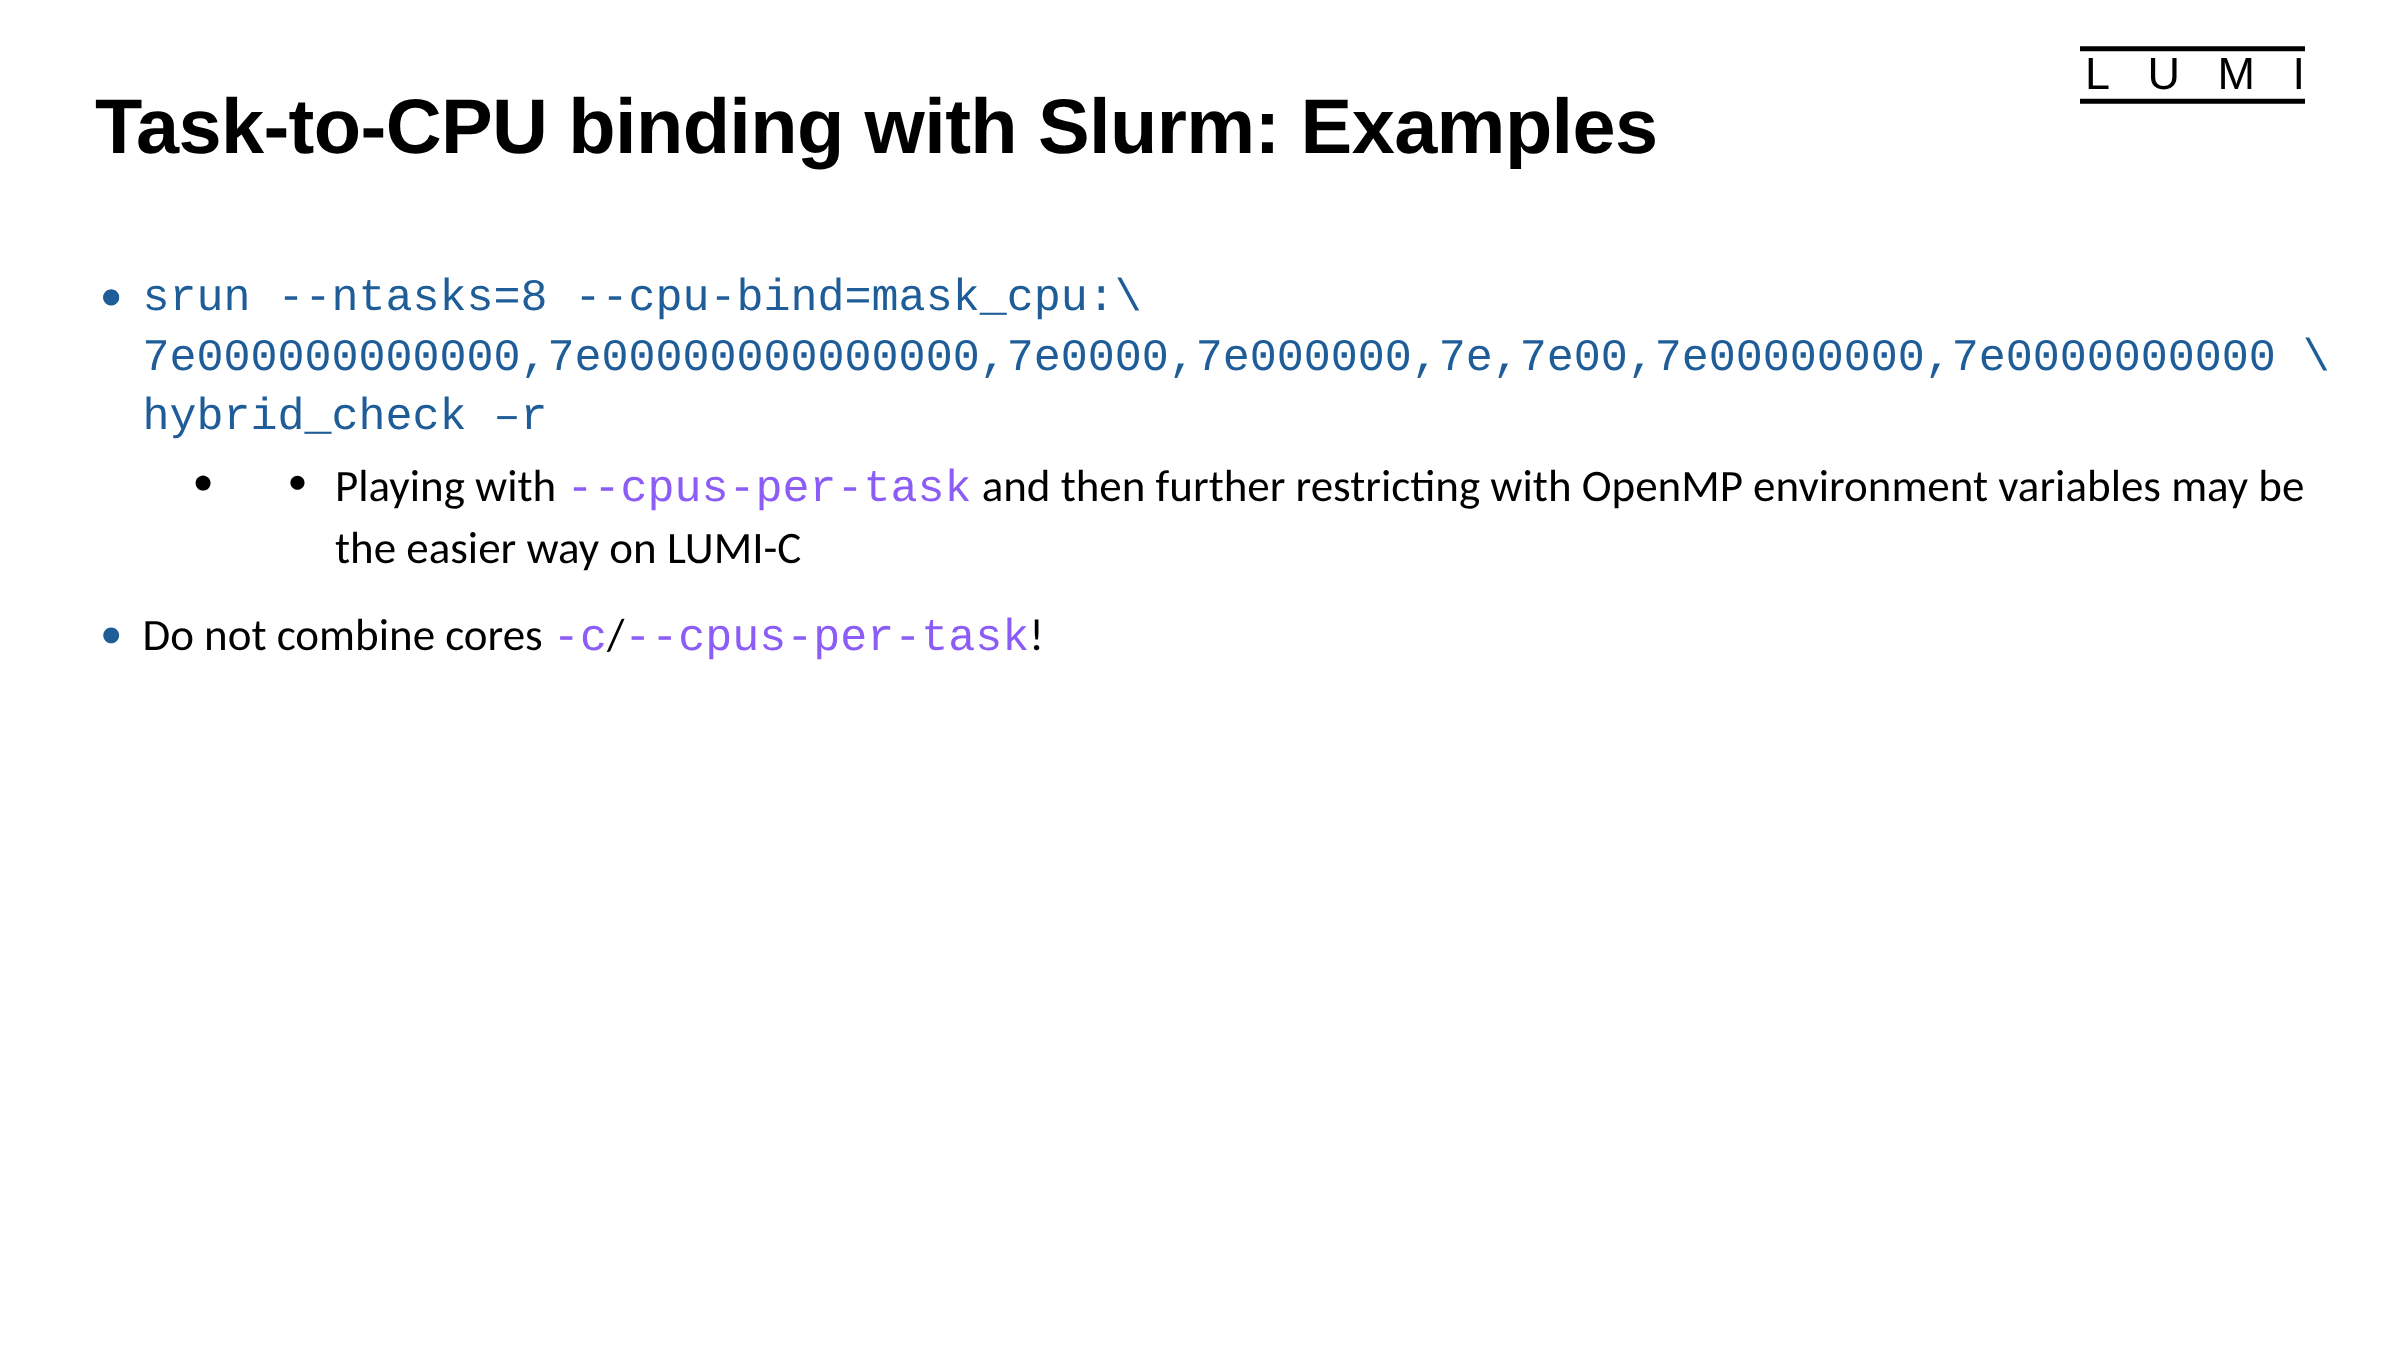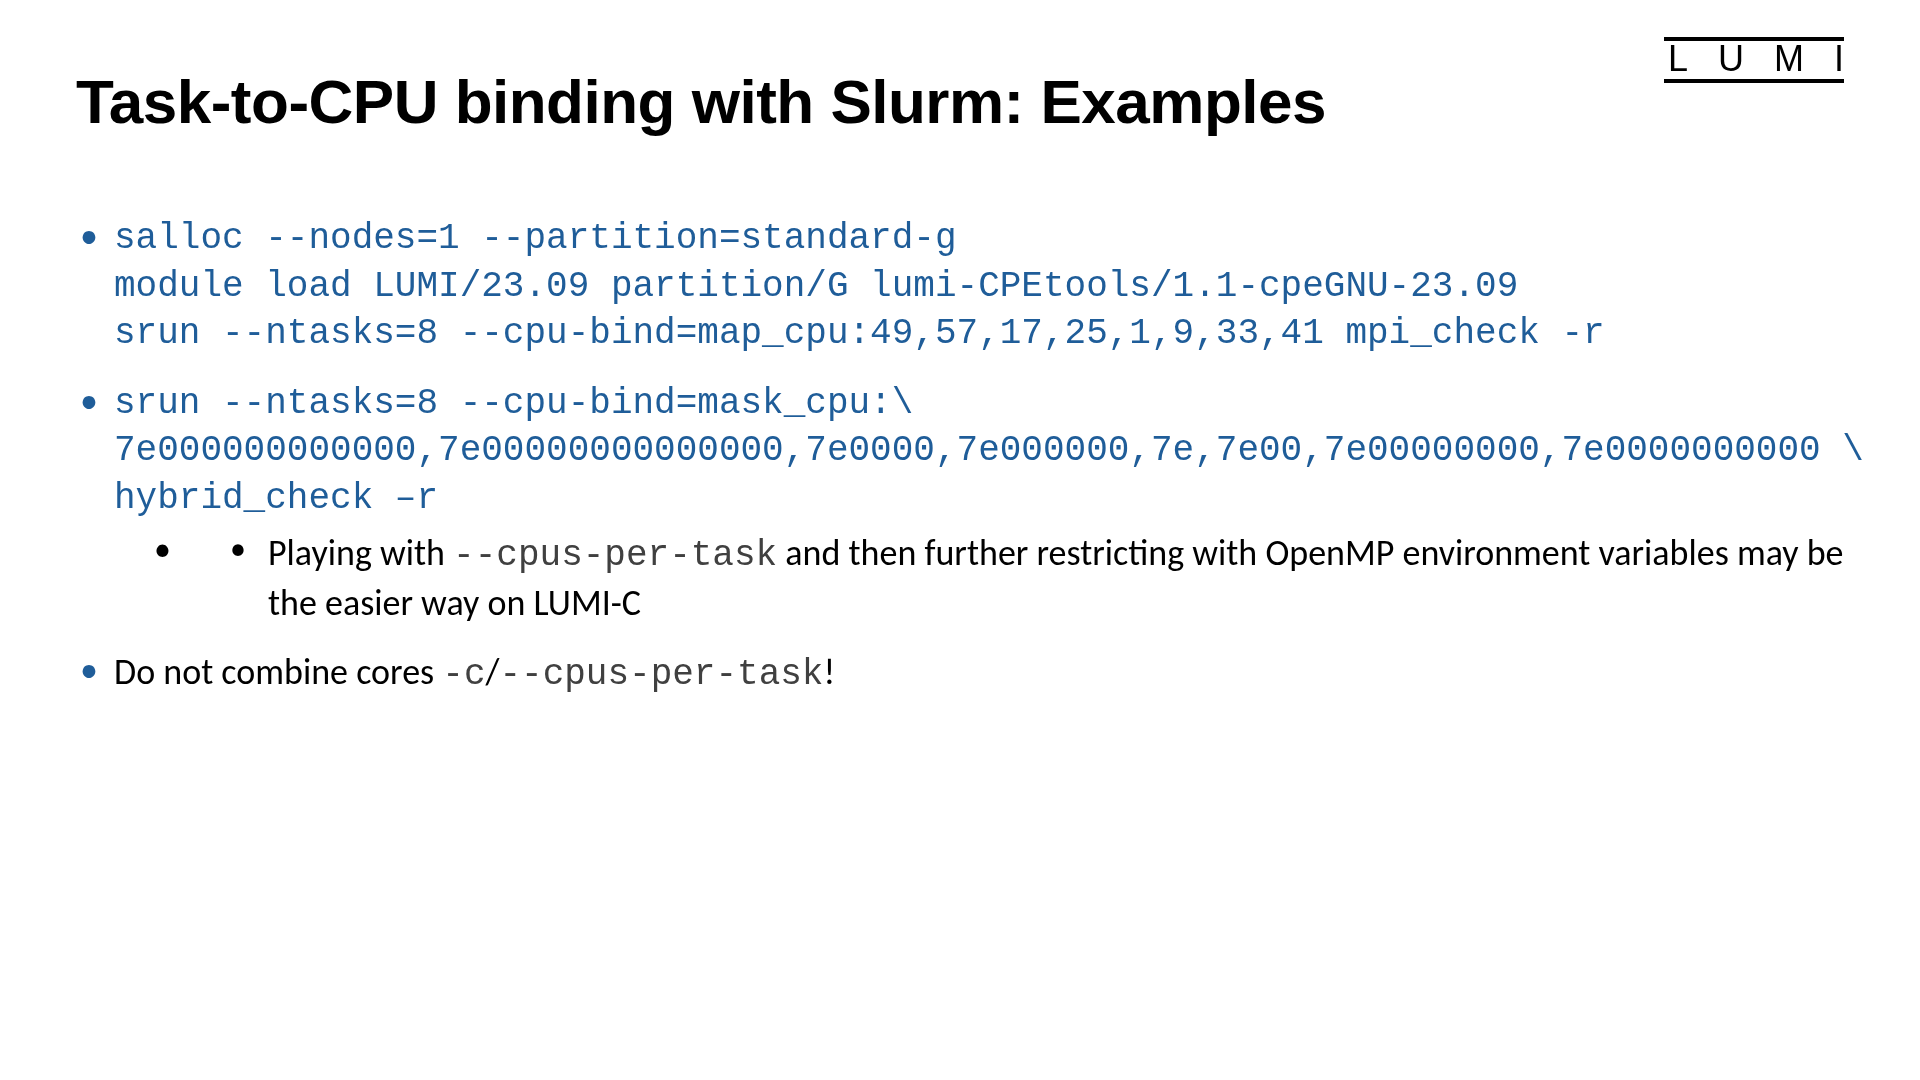--- a/index.html
+++ b/index.html
@@ -113,39 +113,36 @@
   .mono {
     font-family: Consolas, "Menlo", "Courier New", monospace;
     color: #1f5d99;
     font-size: 36px;
     white-space: pre;
     display: block;
     line-height: 1.32;
   }
   .mono-inline {
     font-family: Consolas, "Menlo", "Courier New", monospace;
-    color: #404040;
+    color: #8b5cf6;
   }
 </style>
 </head>
 <body>
 
 <div class="slide">
 
   <div class="logo">LUMI</div>
 
   <h1 class="title">Task-to-CPU binding with Slurm: Examples</h1>
 
   <div class="content">
     <ul class="lvl1">
 
       <li>
-        <span class="mono">salloc --nodes=1 --partition=standard-g
-module load LUMI/23.09 partition/G lumi-CPEtools/1.1-cpeGNU-23.09
-srun --ntasks=8 --cpu-bind=map_cpu:49,57,17,25,1,9,33,41 mpi_check -r</span>
       </li>
 
       <li>
         <span class="mono">srun --ntasks=8 --cpu-bind=mask_cpu:\
 7e000000000000,7e00000000000000,7e0000,7e000000,7e,7e00,7e00000000,7e0000000000 \
 hybrid_check –r</span>
         <ul class="lvl2">
           <li>
             <ul class="lvl3">
               <li>

